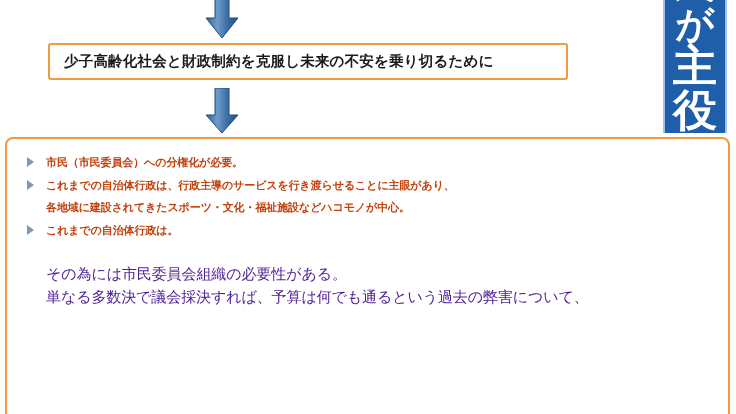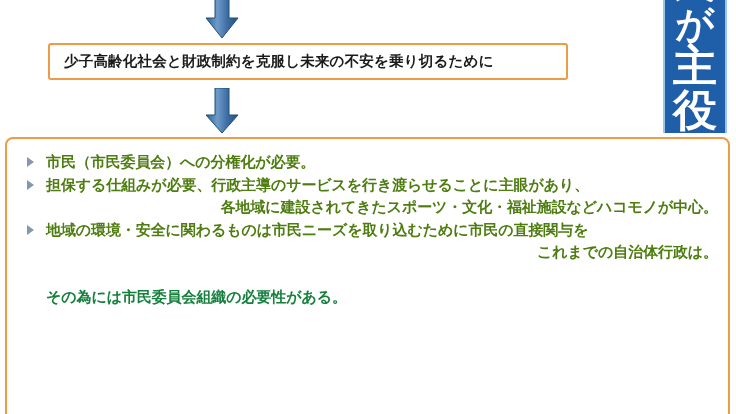--- a/index.html
+++ b/index.html
@@ -76,53 +76,52 @@
 
   .bullet-list {
     margin: 0;
     padding: 0;
     list-style: none;
   }
   .bullet-item {
     position: relative;
     padding-left: 25px;
     margin: 0 0 0 0;
-    font-size: 15px;
+    font-size: 11px;
     font-weight: 700;
     line-height: 22.5px;
-    color: #4d7c0f;
+    color: #c2410c;
     letter-spacing: -0.1px;
     white-space: nowrap;
   }
   .bullet-item .tri {
     position: absolute;
     left: 6px;
     top: 6px;
     width: 0;
     height: 0;
     border-left: 7px solid #8496B0;
     border-top: 5px solid transparent;
     border-bottom: 5px solid transparent;
   }
   .bullet-line2 {
     display: block;
-    text-align: right;
   }
 
   .gap-line { height: 22px; }
 
   .para-block {
     margin: 0;
     padding: 0 0 0 25px;
   }
   .para-line {
     font-size: 15px;
-    font-weight: 700;
+    font-weight: 400;
     line-height: 22.5px;
-    color: #15803d;
+    color: #4c1d95;
     letter-spacing: -0.1px;
     white-space: nowrap;
   }
 
   
   .banner {
     position: absolute;
     left: 663px;
     top: -42px;
     width: 64px;
@@ -189,35 +188,35 @@
   <div class="content-box">
     <ul class="bullet-list">
 
       <li class="bullet-item">
         <span class="tri"></span>
         <span>市民（市民委員会）への分権化が必要。</span>
       </li>
 
       <li class="bullet-item">
         <span class="tri"></span>
-        <span>担保する仕組みが必要、行政主導のサービスを行き渡らせることに主眼があり、</span>
+        <span>これまでの自治体行政は、行政主導のサービスを行き渡らせることに主眼があり、</span>
         <span class="bullet-line2">各地域に建設されてきたスポーツ・文化・福祉施設などハコモノが中心。</span>
       </li>
 
       <li class="bullet-item">
         <span class="tri"></span>
-        <span>地域の環境・安全に関わるものは市民ニーズを取り込むために市民の直接関与を</span>
         <span class="bullet-line2">これまでの自治体行政は。</span>
       </li>
     </ul>
 
     <div class="gap-line"></div>
 
     <div class="para-block">
       <div class="para-line">その為には市民委員会組織の必要性がある。</div>
+      <div class="para-line">単なる多数決で議会採決すれば、予算は何でも通るという過去の弊害について、</div>
     </div>
   </div>
 
   <div class="banner">
     <div class="banner-char">民</div>
     <div class="banner-char small">が</div>
     <div class="banner-char">主</div>
     <div class="banner-char">役</div>
   </div>
 

